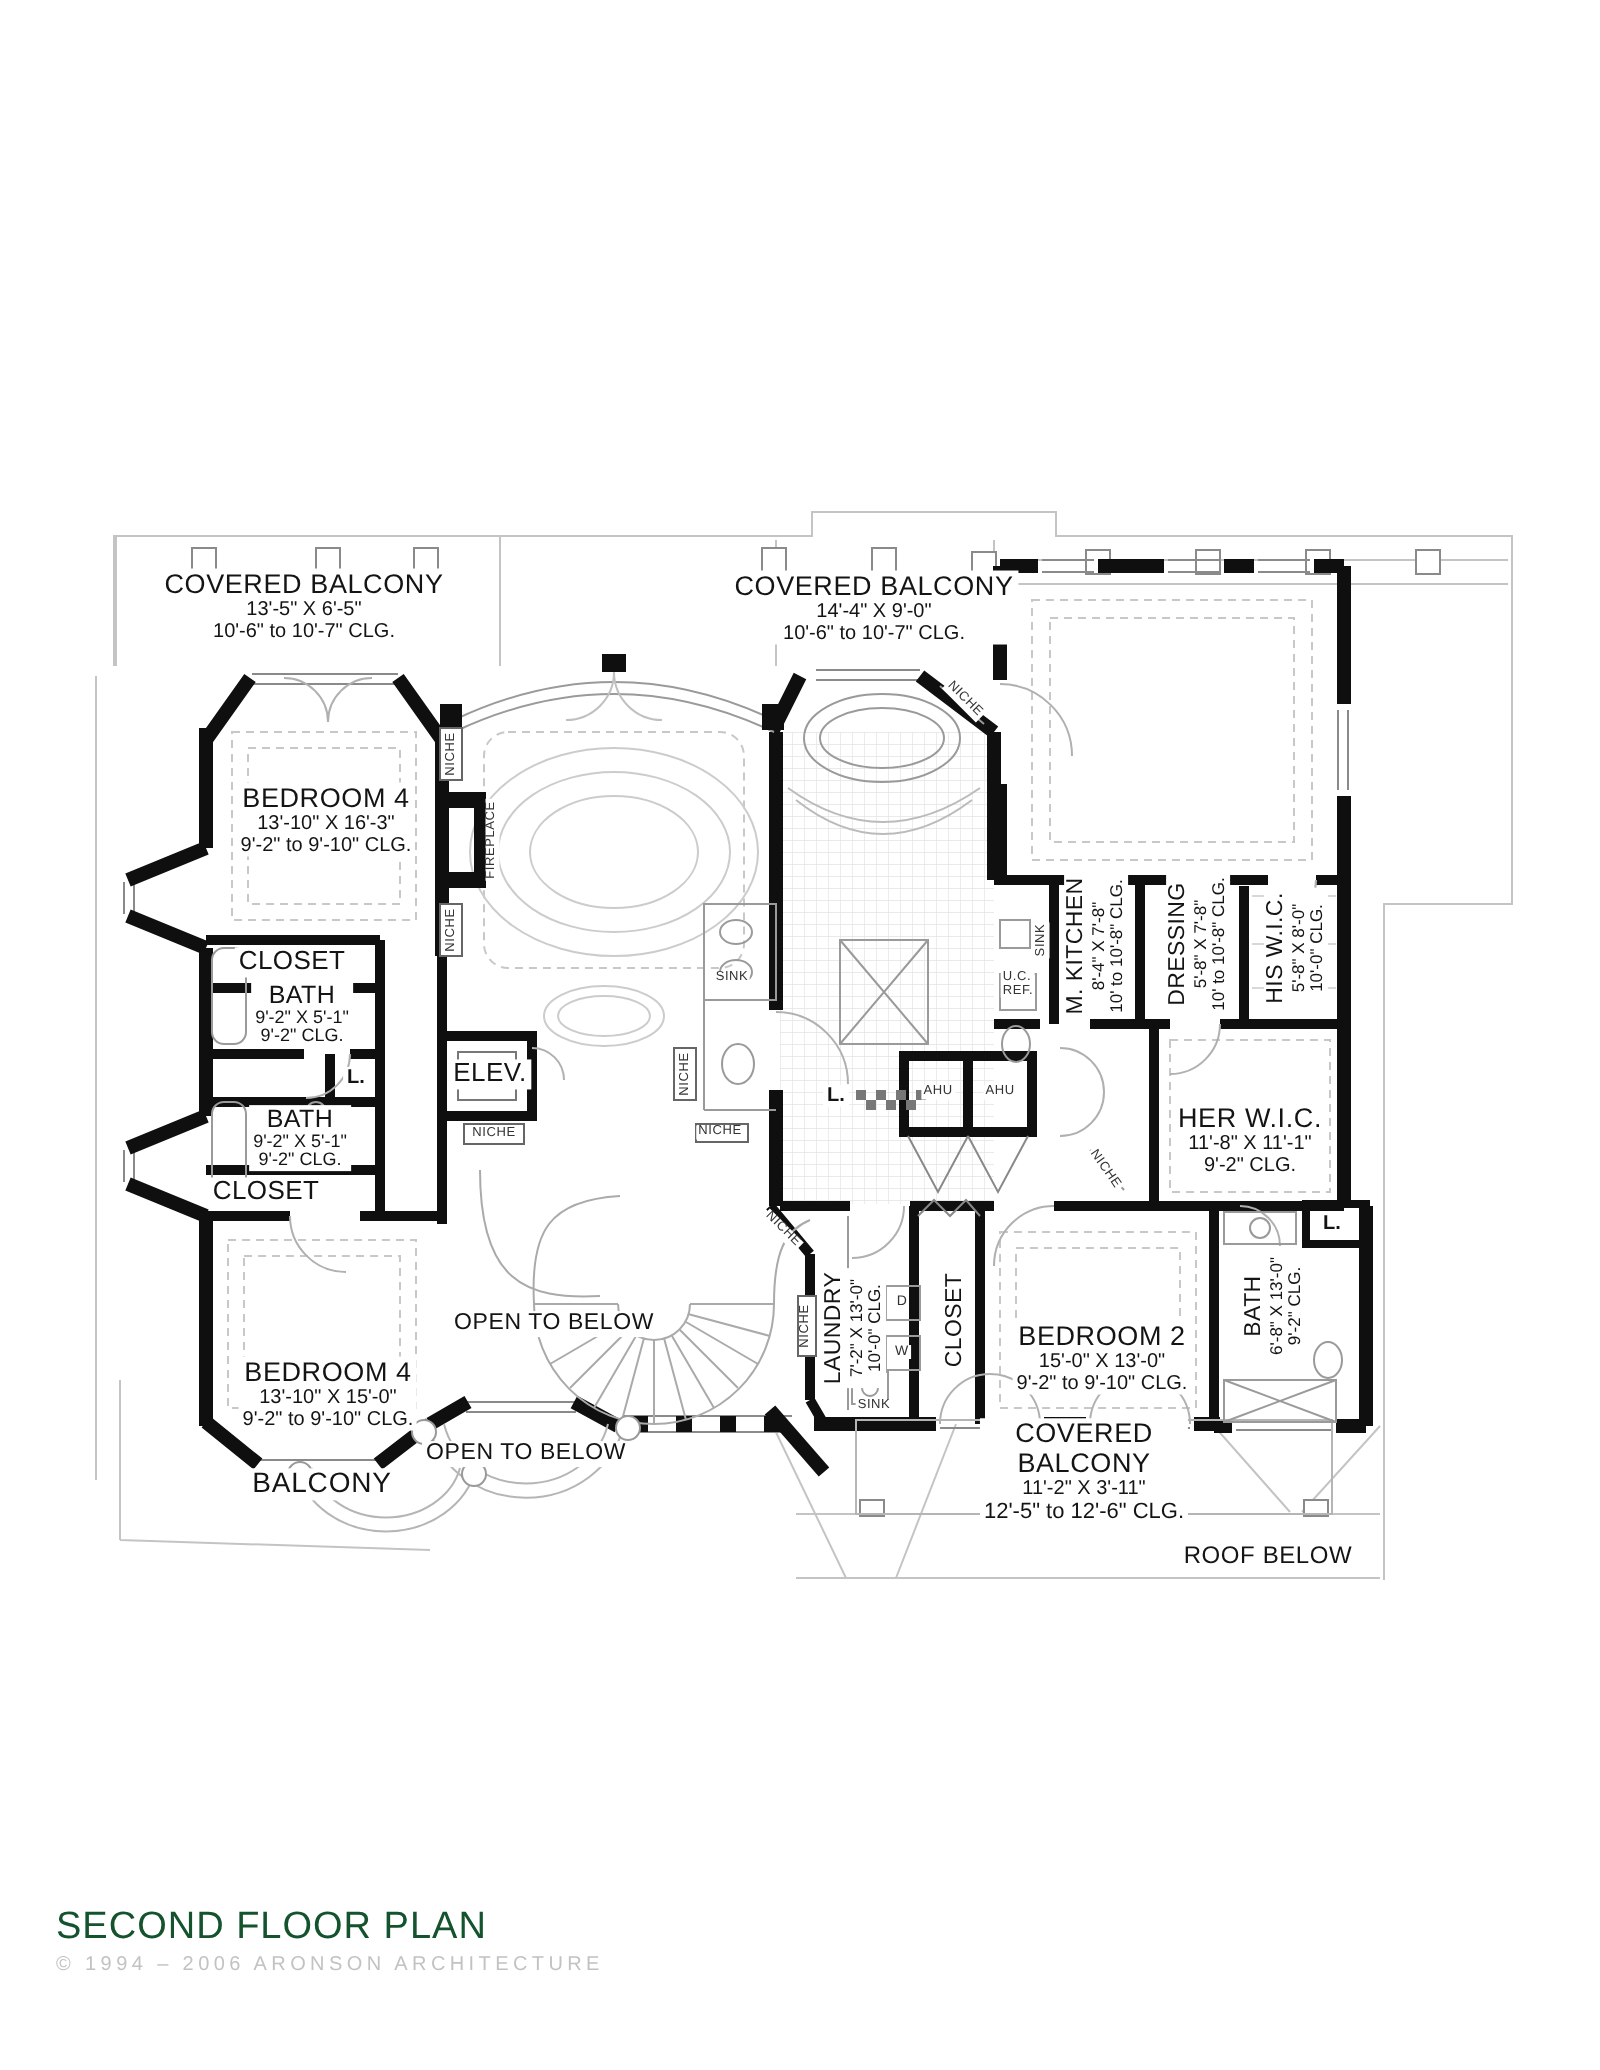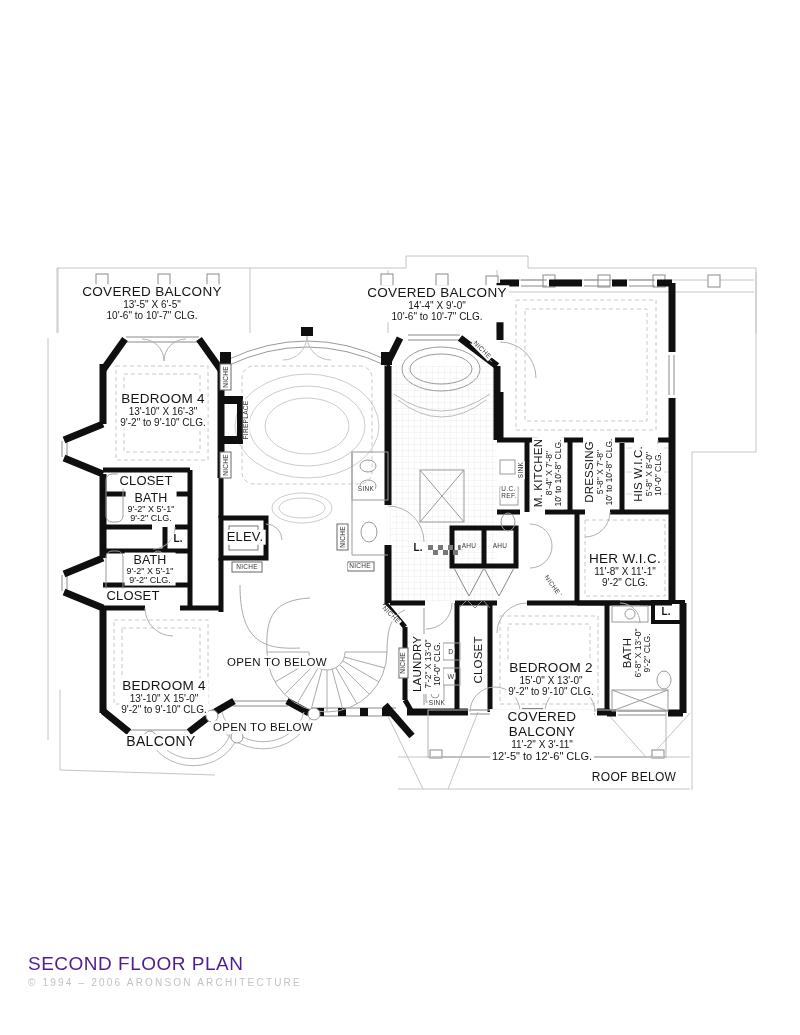--- a/index.html
+++ b/index.html
@@ -19,21 +19,21 @@
   .vert .rdim,.vert .rclg{font-size:8.5px;}
   .open-lbl{font-size:11.5px;letter-spacing:.3px;text-align:right;}
   .balcony-lbl{font-size:14px;letter-spacing:.4px;}
   .roof-lbl{font-size:12px;letter-spacing:.3px;}
   .linen{font-size:10px;font-weight:bold;}
   .tiny{position:absolute;transform:translate(-50%,-50%);font-size:6.5px;color:#333;
         background:#fff;line-height:1;padding:0 1px;z-index:5;letter-spacing:.3px;}
   .tiny.vert{transform:translate(-50%,-50%) rotate(-90deg);}
   .tiny.d45{transform:translate(-50%,-50%) rotate(45deg);}
   .tiny.d55{transform:translate(-50%,-50%) rotate(55deg);}
-  #title{position:absolute;left:28px;top:953px;font-size:19px;color:#4c1d95;letter-spacing:.5px;z-index:6;}
+  #title{position:absolute;left:28px;top:953px;font-size:19px;color:#14532d;letter-spacing:.5px;z-index:6;}
   #copyright{position:absolute;left:28px;top:977px;font-size:10px;color:#c2c2c2;letter-spacing:2.2px;z-index:6;}
 </style>
 </head>
 <body>
 
 <div id="canvas">
 
 <svg width="800" height="1035" viewBox="0 0 800 1035">
   <defs>
     <pattern id="tile" width="6" height="6" patternUnits="userSpaceOnUse">

